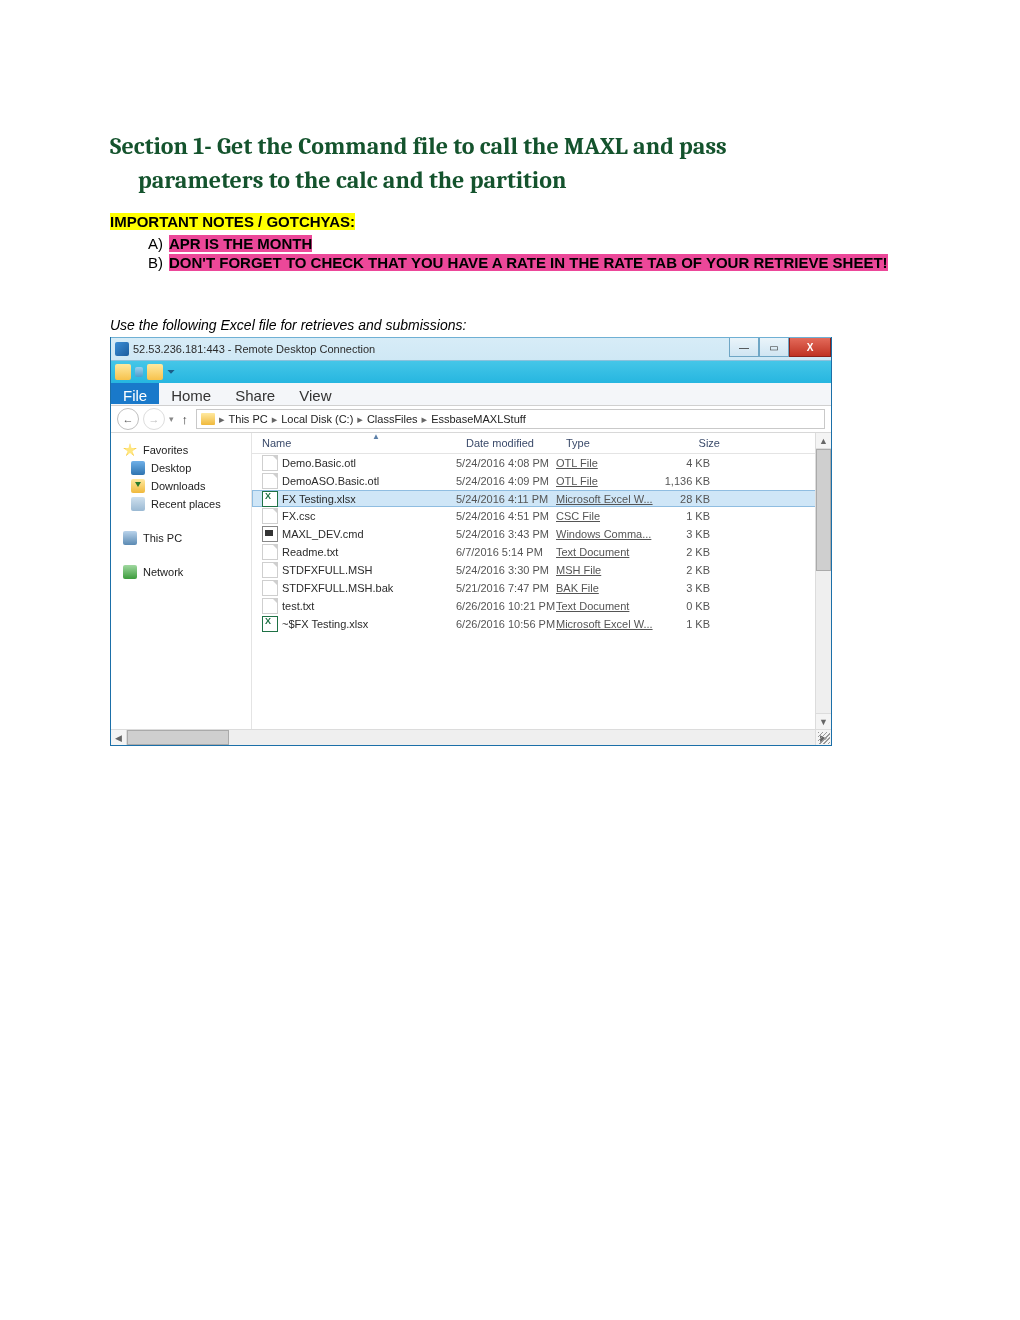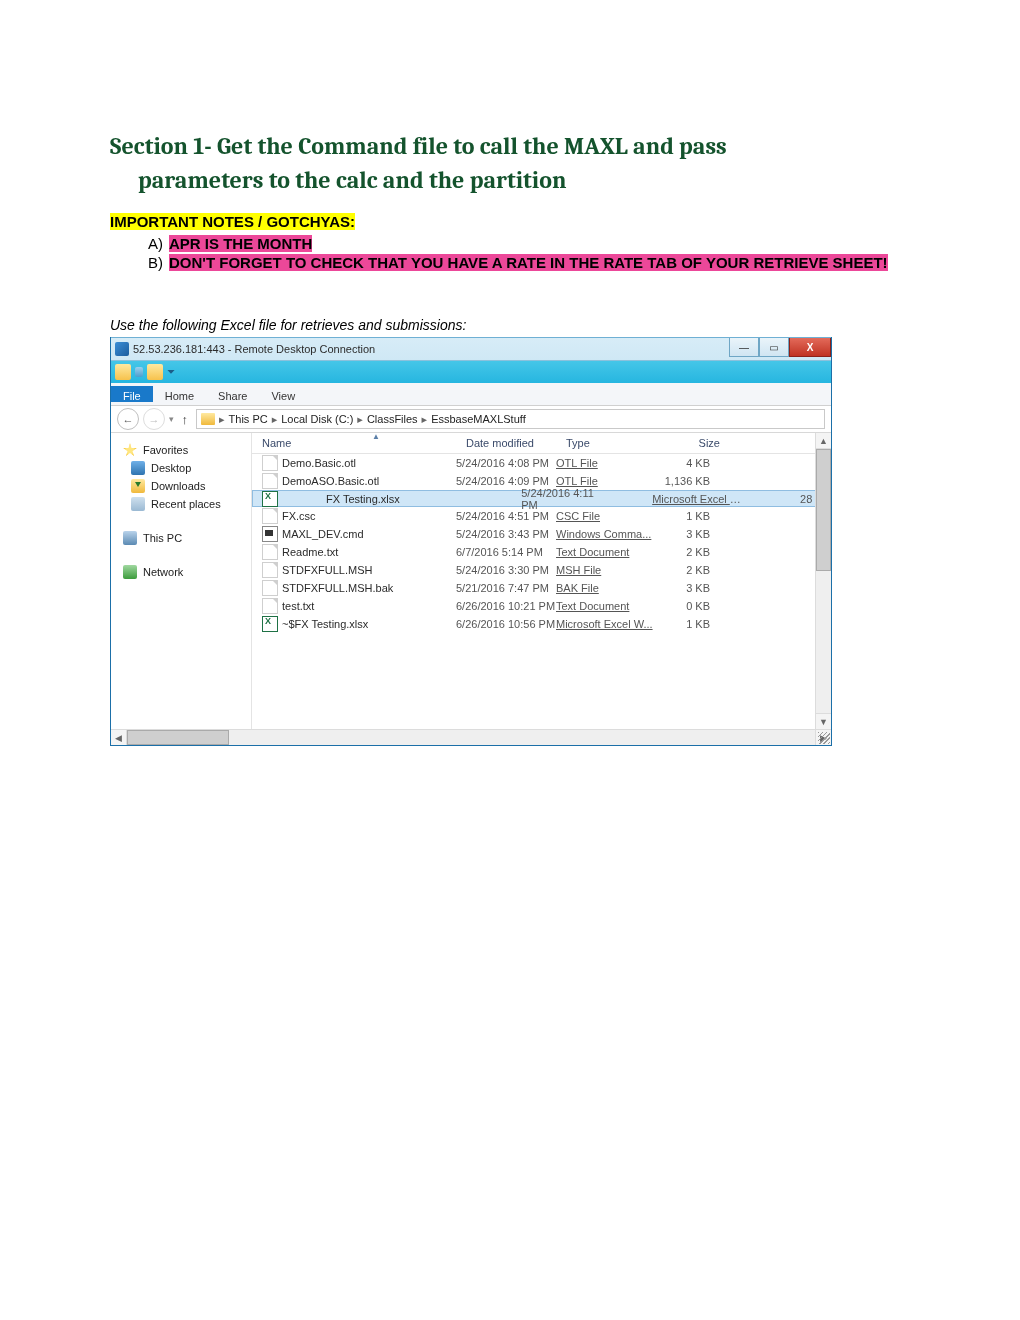--- a/index.html
+++ b/index.html
@@ -125,22 +125,22 @@
     border-radius: 2px;
   }
   .exp-qat .q.blue { background: linear-gradient(#9bd0ee,#4a9fcf); }
   .exp-qat .q.small { width: 8px; height:10px; }
 
   .exp-tabs {
     height: 22px;
     background: #f4f6f9;
     border-bottom: 1px solid #d0d0d0;
     display: flex;
-    align-items: center;
-    font-size: 11px;
+    align-items: flex-start;
+    font-size: 15px;
   }
   .exp-tabs .tab {
     padding: 4px 12px 0 12px;
     color: #333;
   }
   .exp-tabs .tab.file {
     background: #1979ca;
     color: #fff;
   }
 
@@ -235,21 +235,20 @@
     display: flex;
     padding: 1px 0 1px 10px;
     align-items: center;
     height: 16px;
   }
   .filerow.sel {
     background: #cfe6f7;
     border: 1px solid #8fbde1;
     padding: 0 0 0 9px;
     height: 15px;
-    gap: 44px;
   }
   .ficon {
     width: 14px; height: 14px; margin-right: 4px; flex-shrink:0;
     border: 1px solid #cfcfcf;
     background: #fff;
     position: relative;
   }
   .ficon.generic:after {
     content:"";position:absolute;right:0;top:0;width:0;height:0;
     border-left:4px solid transparent;border-top:4px solid #cfcfcf;

